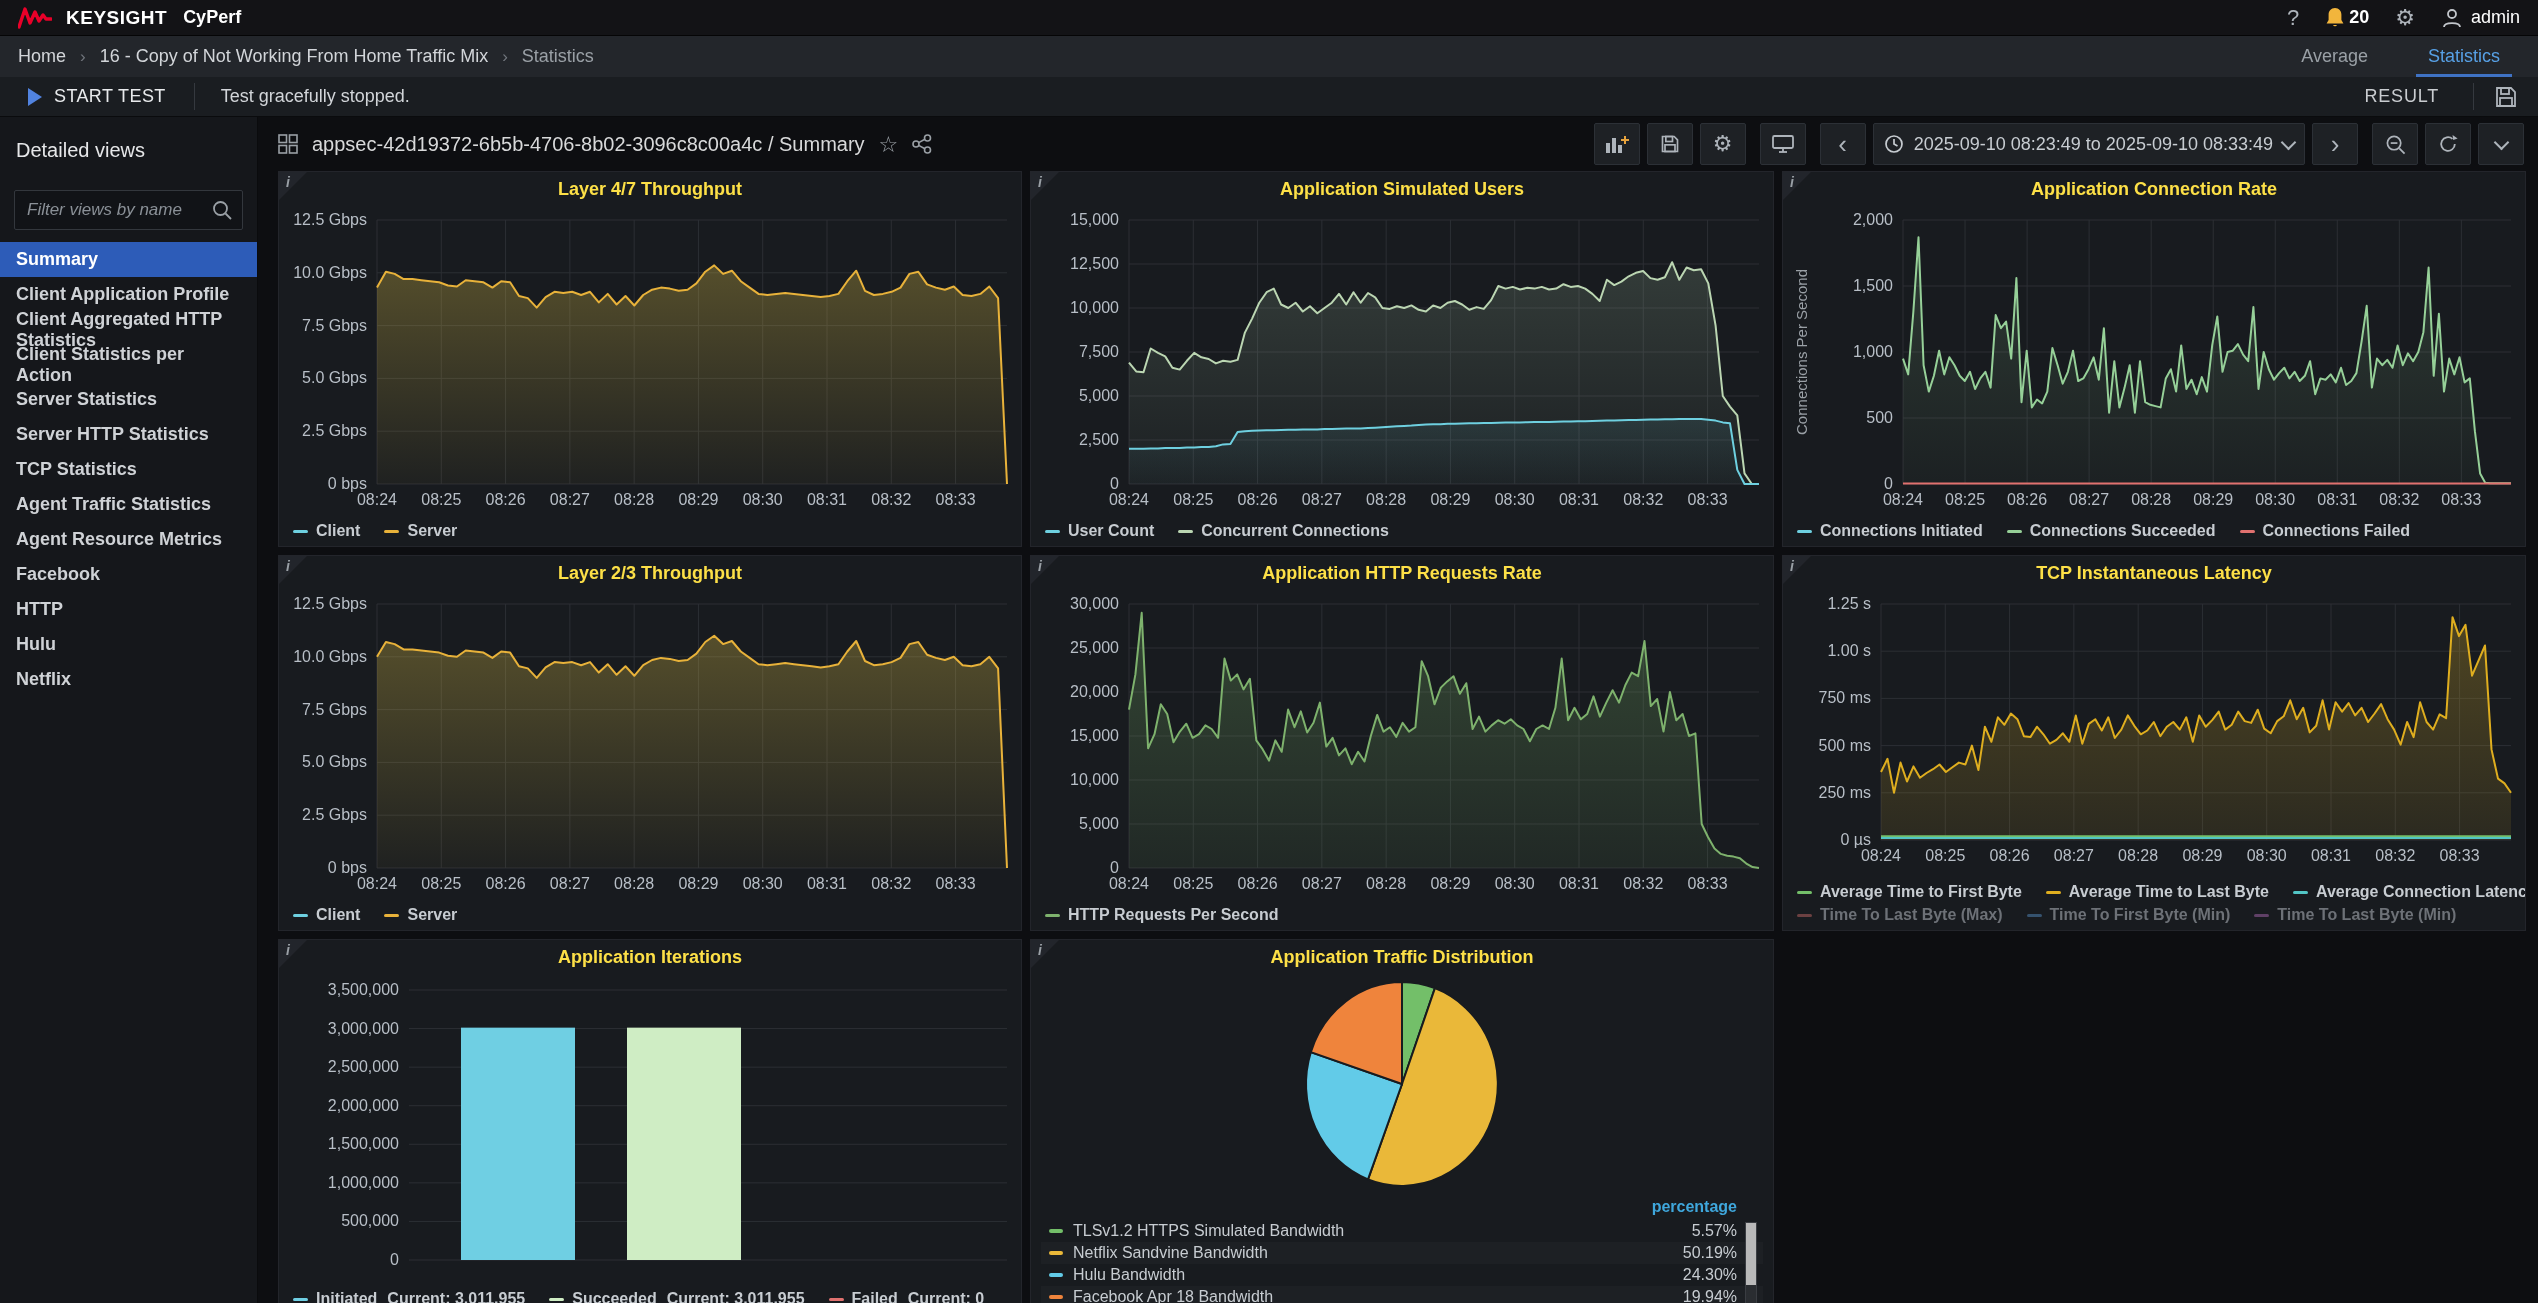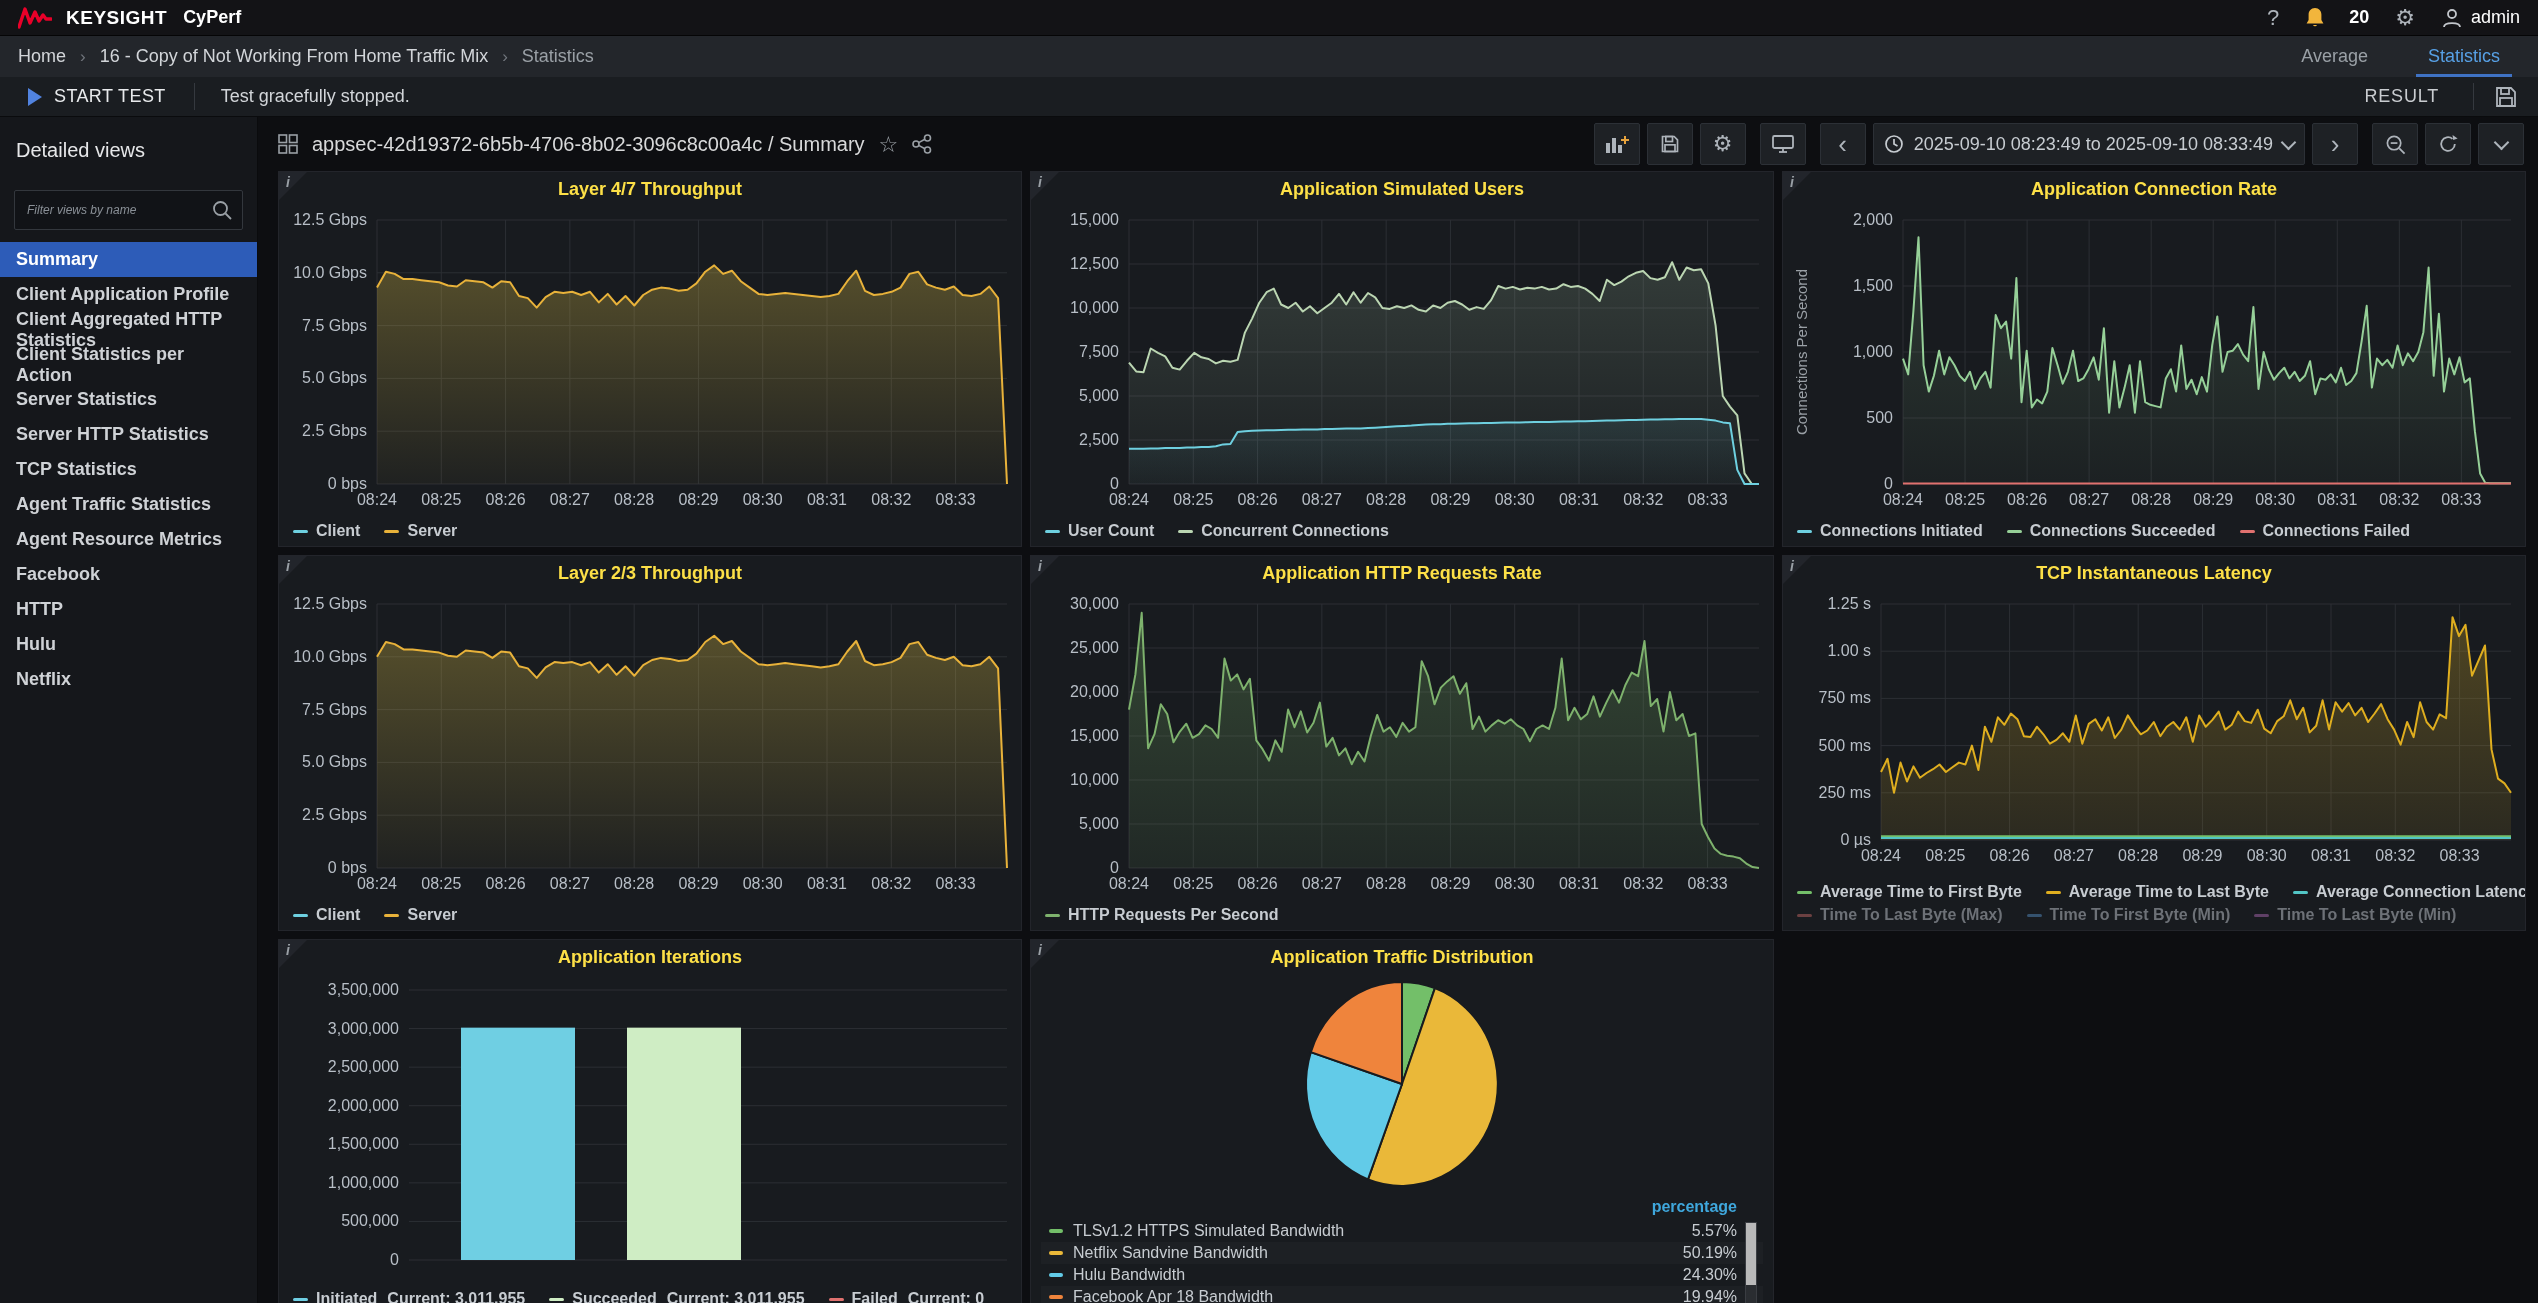--- a/index.html
+++ b/index.html
@@ -5,21 +5,21 @@
 html,body{margin:0;padding:0;background:#0d0e11;}
 body{width:2538px;height:1303px;position:relative;overflow:hidden;font-family:"Liberation Sans",sans-serif;color:#d8d9da;}
 .uni{font-family:"DejaVu Sans",sans-serif;}
 svg{display:block;}
 
 .appbar{position:absolute;left:0;top:0;width:100%;height:36px;background:#131316;display:flex;align-items:center;padding:0 18px;box-sizing:border-box;border-bottom:1px solid #050506;}
 .brand{font-weight:800;font-size:19px;letter-spacing:.5px;color:#fff;margin-left:14px;}
 .product{font-weight:700;font-size:18px;color:#fff;margin-left:16px;}
 .appbar-right{margin-left:auto;display:flex;align-items:center;gap:26px;color:#c3c7cc;}
 .help-q{font-size:22px;color:#aeb4bb;}
-.notif{display:flex;align-items:center;gap:24px;font-size:18px;font-weight:700;color:#fff;text-align:right;}
+.notif{display:flex;align-items:center;gap:4px;font-size:18px;font-weight:700;color:#fff;text-align:right;}
 .usr{display:flex;align-items:center;gap:8px;font-size:18px;font-weight:400;color:#fff;}
 
 .crumbbar{position:absolute;left:0;top:36px;width:100%;height:41px;background:#23262b;display:flex;align-items:stretch;padding:0 8px 0 18px;box-sizing:border-box;}
 .crumbs{display:flex;align-items:center;gap:14px;font-size:18px;}
 .crumb{color:#d2d5d9;}
 .crumb.current{color:#9aa0a6;}
 .crumb-sep{color:#71767d;font-size:17px;}
 .tabs{margin-left:auto;display:flex;align-items:stretch;}
 .tab{display:flex;align-items:center;padding:0 30px;font-size:18px;color:#9aa0a6;position:relative;}
 .tab.active{color:#57a0e5;}
@@ -30,21 +30,21 @@
 .play{width:0;height:0;border-top:9px solid transparent;border-bottom:9px solid transparent;border-left:14px solid #5183e0;}
 .vdiv{width:1px;background:#35393f;margin:6px 0;}
 .status-msg{display:flex;align-items:center;padding:0 26px;font-size:18px;color:#d2d5d9;}
 .testbar-right{margin-left:auto;display:flex;align-items:stretch;}
 .resultbtn{display:flex;align-items:center;padding:0 34px;font-size:18px;color:#c9ccd0;letter-spacing:.8px;}
 .saveslot{display:flex;align-items:center;justify-content:center;width:64px;color:#aeb4bb;}
 
 .sidebar{position:absolute;left:0;top:117px;width:258px;bottom:0;background:#15171b;box-sizing:border-box;border-right:1px solid #0a0b0d;}
 .sb-title{font-size:20px;font-weight:500;color:#e6e7e9;padding:22px 16px 0 16px;}
 .sb-filter{margin:28px 14px 12px 14px;position:relative;}
-.sb-filter input{width:100%;height:40px;box-sizing:border-box;background:#111317;border:1px solid #33373d;border-radius:2px;color:#c7ccd1;font-size:12px;font-style:italic;padding:0 40px 0 12px;font-family:"Liberation Sans",sans-serif;}
+.sb-filter input{width:100%;height:40px;box-sizing:border-box;background:#111317;border:1px solid #33373d;border-radius:2px;color:#c7ccd1;font-size:17px;font-style:italic;padding:0 40px 0 12px;font-family:"Liberation Sans",sans-serif;}
 .sb-filter input::placeholder{color:#8a9097;}
 .sb-search{position:absolute;right:10px;top:9px;}
 .sb-item{height:35px;display:flex;align-items:center;padding:0 16px;font-size:18px;font-weight:600;color:#cfd2d6;cursor:pointer;}
 .sb-item.active{background:#2d5cb8;color:#fff;}
 
 .main{position:absolute;left:258px;top:117px;right:0;bottom:0;overflow:hidden;}
 .dash-header{height:54px;display:flex;align-items:center;padding:0 14px 0 20px;}
 .dh-left{display:flex;align-items:center;gap:14px;}
 .dh-title{font-size:20px;color:#d8d9da;}
 .dh-star{font-size:22px;color:#9aa0a6;}

